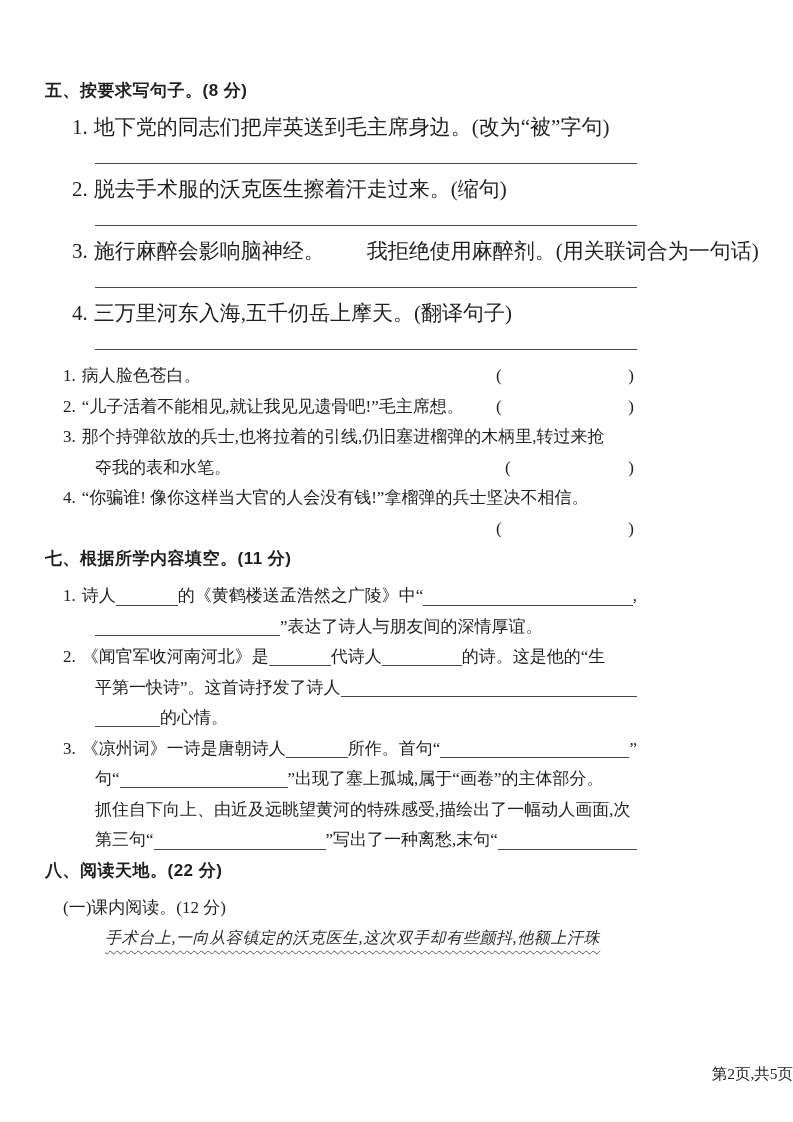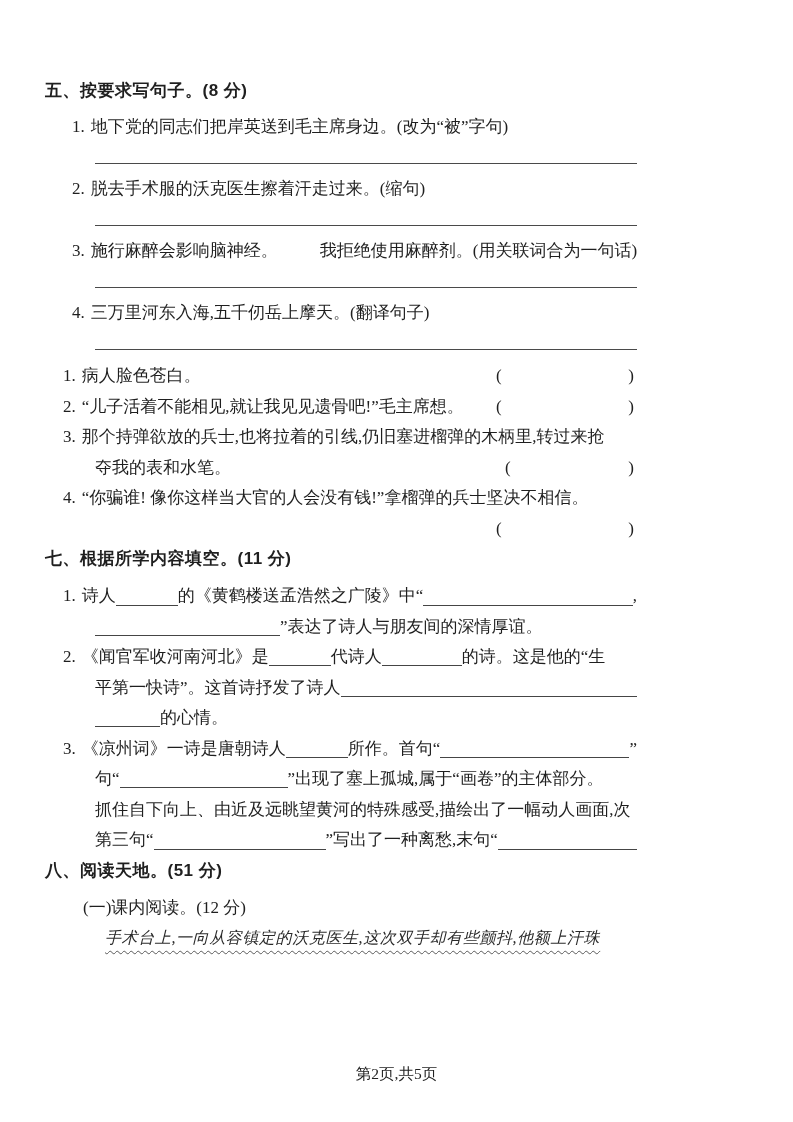--- a/index.html
+++ b/index.html
@@ -6,21 +6,21 @@
   html,body { width:793px; height:1122px; }
   body { background:#ffffff; font-family:"Liberation Serif","DejaVu Serif",serif;
          color:#1f1f1f; position:relative; overflow:hidden; }
   .content { position:absolute; left:45px; top:76px; width:592px; }
 
   .sec-heading { font-family:"Liberation Sans","DejaVu Sans",sans-serif; font-weight:700;
                  font-size:17px; line-height:26px; margin:2px 0 9px 0; letter-spacing:.5px;
                  white-space:nowrap; }
 
   
-  .q-line { margin-left:27px; font-size:17px; line-height:28px; white-space:nowrap; }
+  .q-line { margin-left:27px; font-size:21px; line-height:28px; white-space:nowrap; }
   .qnum { margin-right:6px; }
   .answer-line { margin-left:50px; height:23px; border-bottom:1.4px solid #4a4a4a;
                  margin-bottom:11px; }
   .gap-mid { display:inline-block; width:42px; }
 
   
   .line67 { margin-left:18px; font-size:17px; line-height:30.5px; white-space:nowrap;
             position:relative; }
   .cont { margin-left:50px; }
   .paren-pair { position:absolute; left:433px; right:3px; top:0; display:flex;
@@ -28,26 +28,26 @@
   .paren-row { height:30.5px; }
 
   .blank { display:inline-block; border-bottom:1.3px solid #454545; height:14px;
            vertical-align:-4px; }
   .b62 { width:62px; } .b80 { width:80px; } .b185 { width:185px; }
   .b168 { width:168px; } .b172 { width:172px; } .b72 { width:72px; } .b65 { width:65px; }
   .flex-line { display:flex; align-items:baseline; }
   .flex-line .blank { align-self:flex-end; margin-bottom:6px; height:0; }
   .blank.fill { flex:1 1 auto; }
 
-  .subline { margin-left:38px; }
+  .subline { margin-left:18px; }
   .passage { margin-left:60px; font-size:16px; font-style:italic; color:#2a2a2a;
              line-height:30px; white-space:nowrap; letter-spacing:.6px; }
   .passage .wavy { text-decoration:underline wavy #5a5a5a 1px; text-underline-offset:7px;font-style:italic; }
 
-  .footer { position:absolute; top:1064px; left:0; width:793px; text-align:center;
+  .footer { position:absolute; top:1064px; left:0; width:793px; text-align:right;
             font-size:15.5px; color:#222; }
 </style>
 </head>
 <body>
 
 <div class="content">
 
   <div>
     <div class="sec-heading">五、按要求写句子。(8 分)</div>
 
@@ -154,21 +154,21 @@
     </div>
     <div class="line67 cont flex-line">
       <span>第三句“</span>
         <span class="blank b172"></span>
         <span>”写出了一种离愁,末句“</span>
         <span class="blank fill"></span>
     </div>
   </div>
 
   <div>
-    <div class="sec-heading">八、阅读天地。(51 分)</div>
+    <div class="sec-heading">八、阅读天地。(22 分)</div>
     <div class="line67 subline">(一)课内阅读。(12 分)</div>
     <div class="passage">
       <span class="wavy">手术台上,一向从容镇定的沃克医生,这次双手却有些颤抖,他额上汗珠</span>
     </div>
   </div>
 
 </div>
 
 <div class="footer">第2页,共5页</div>
 

